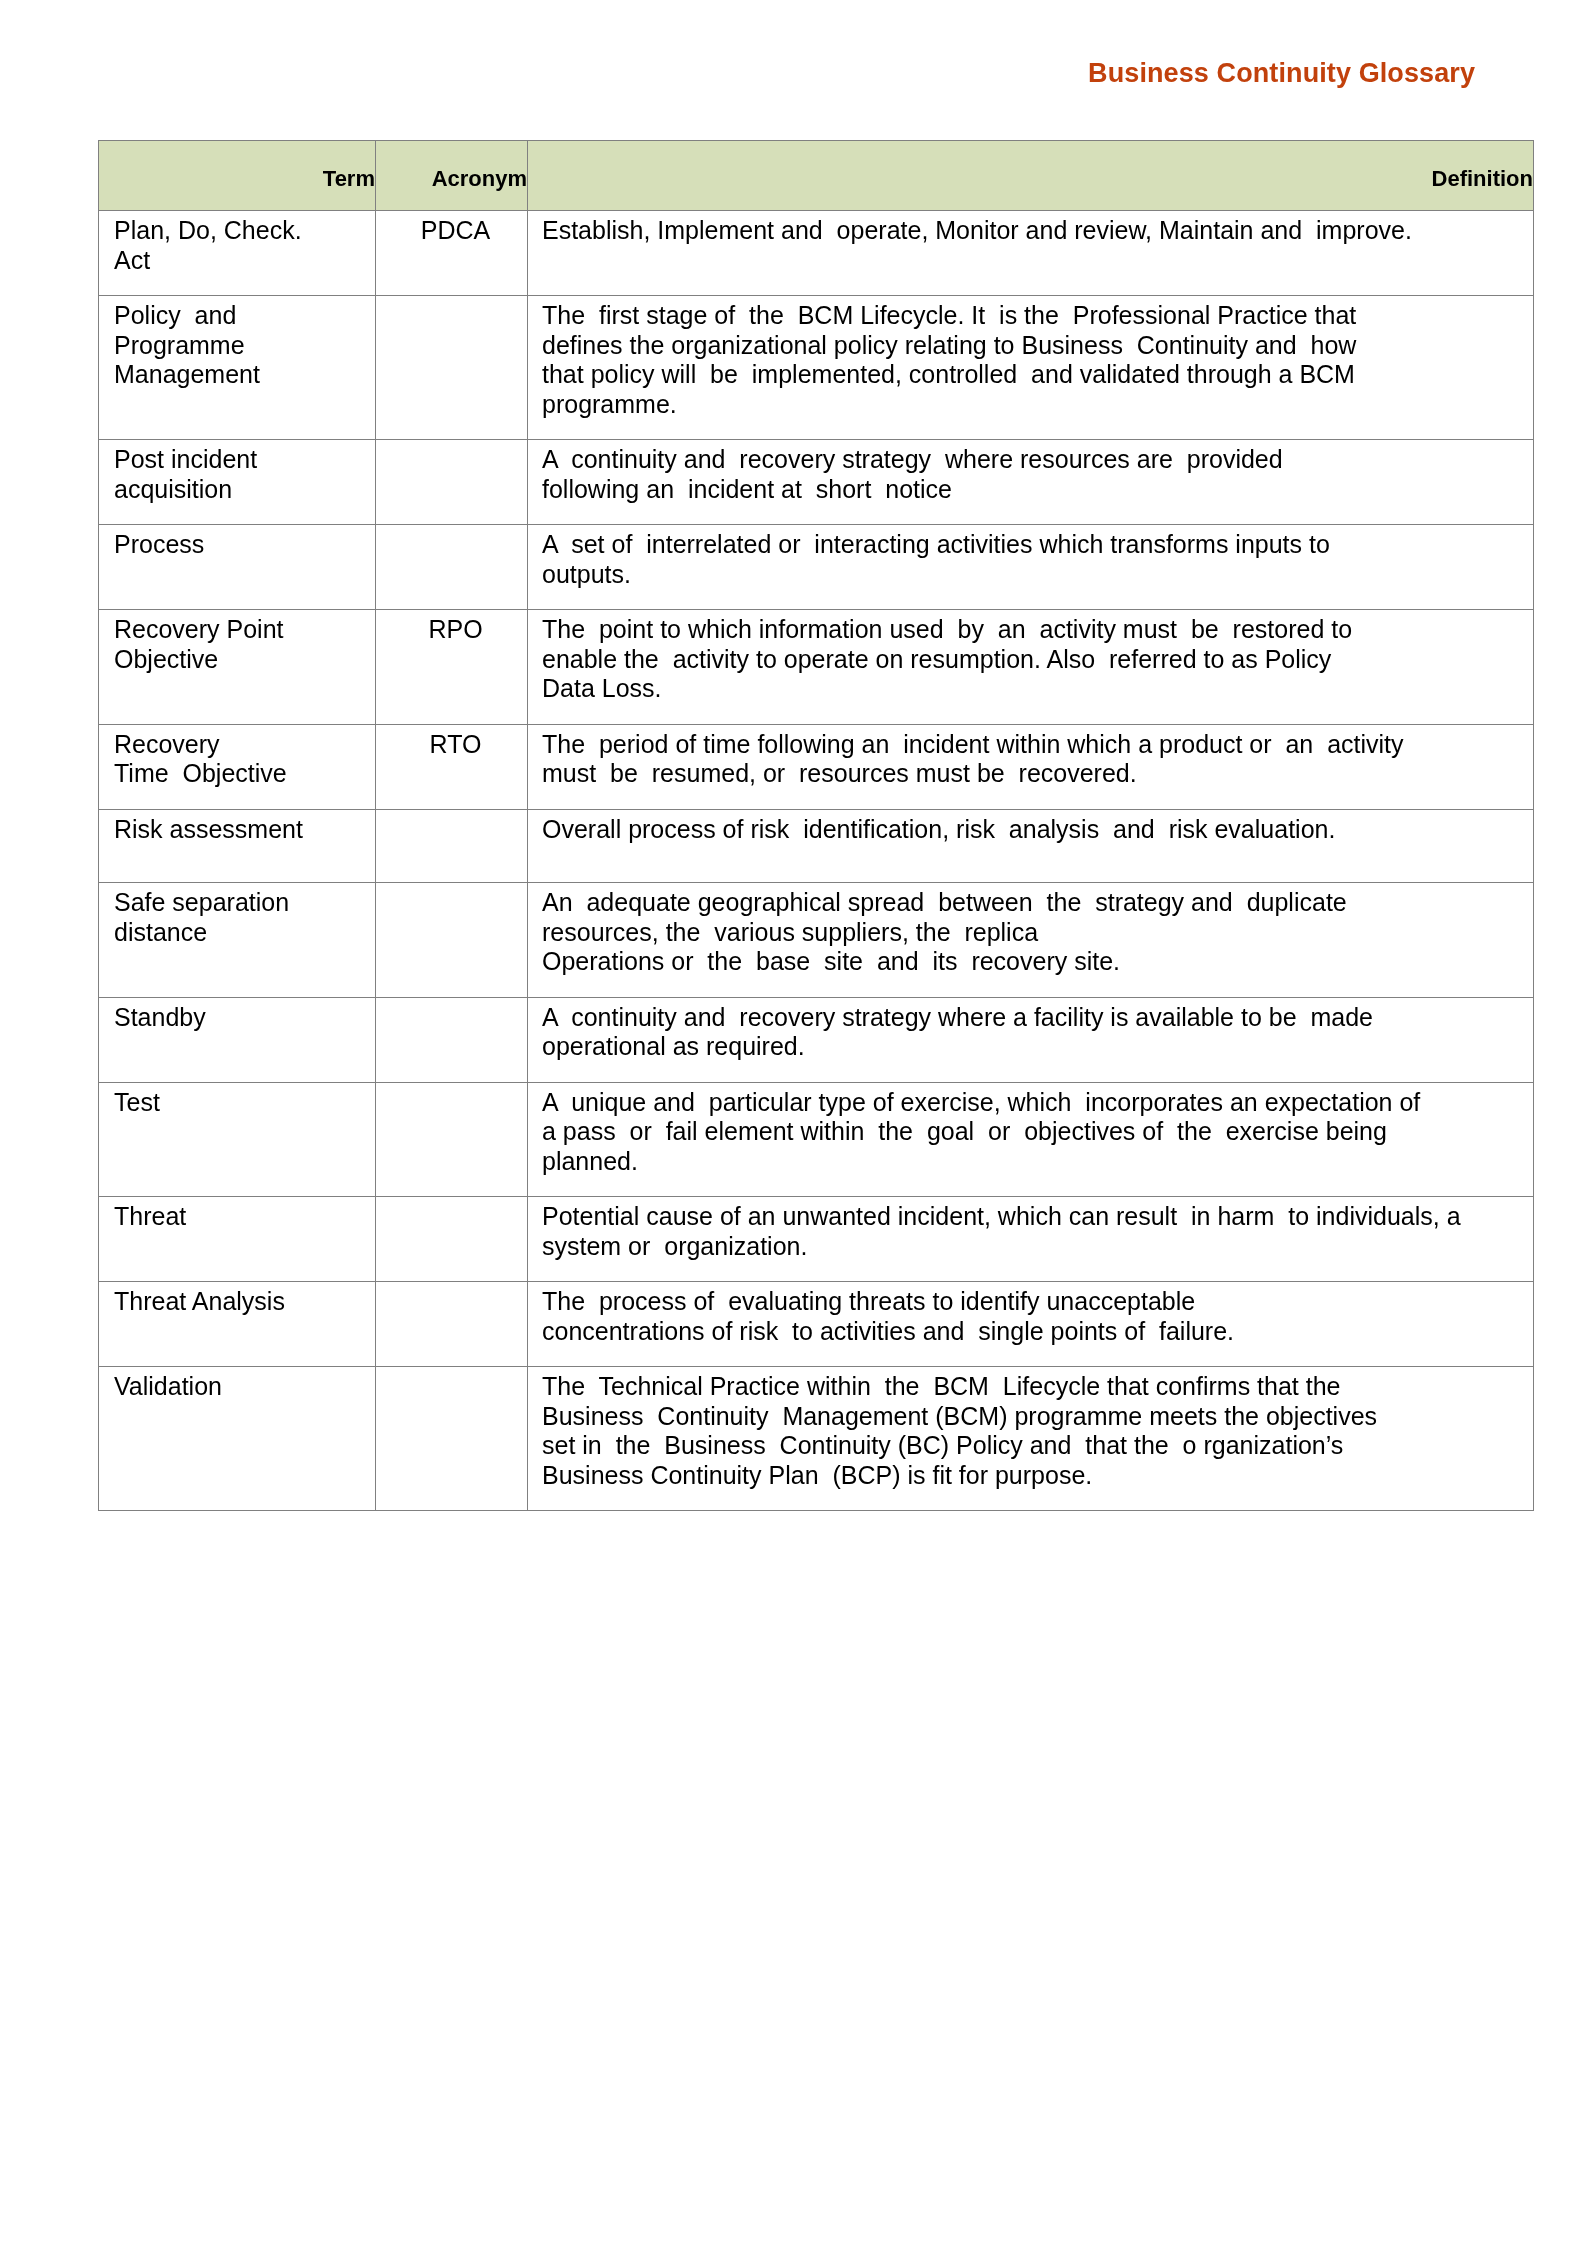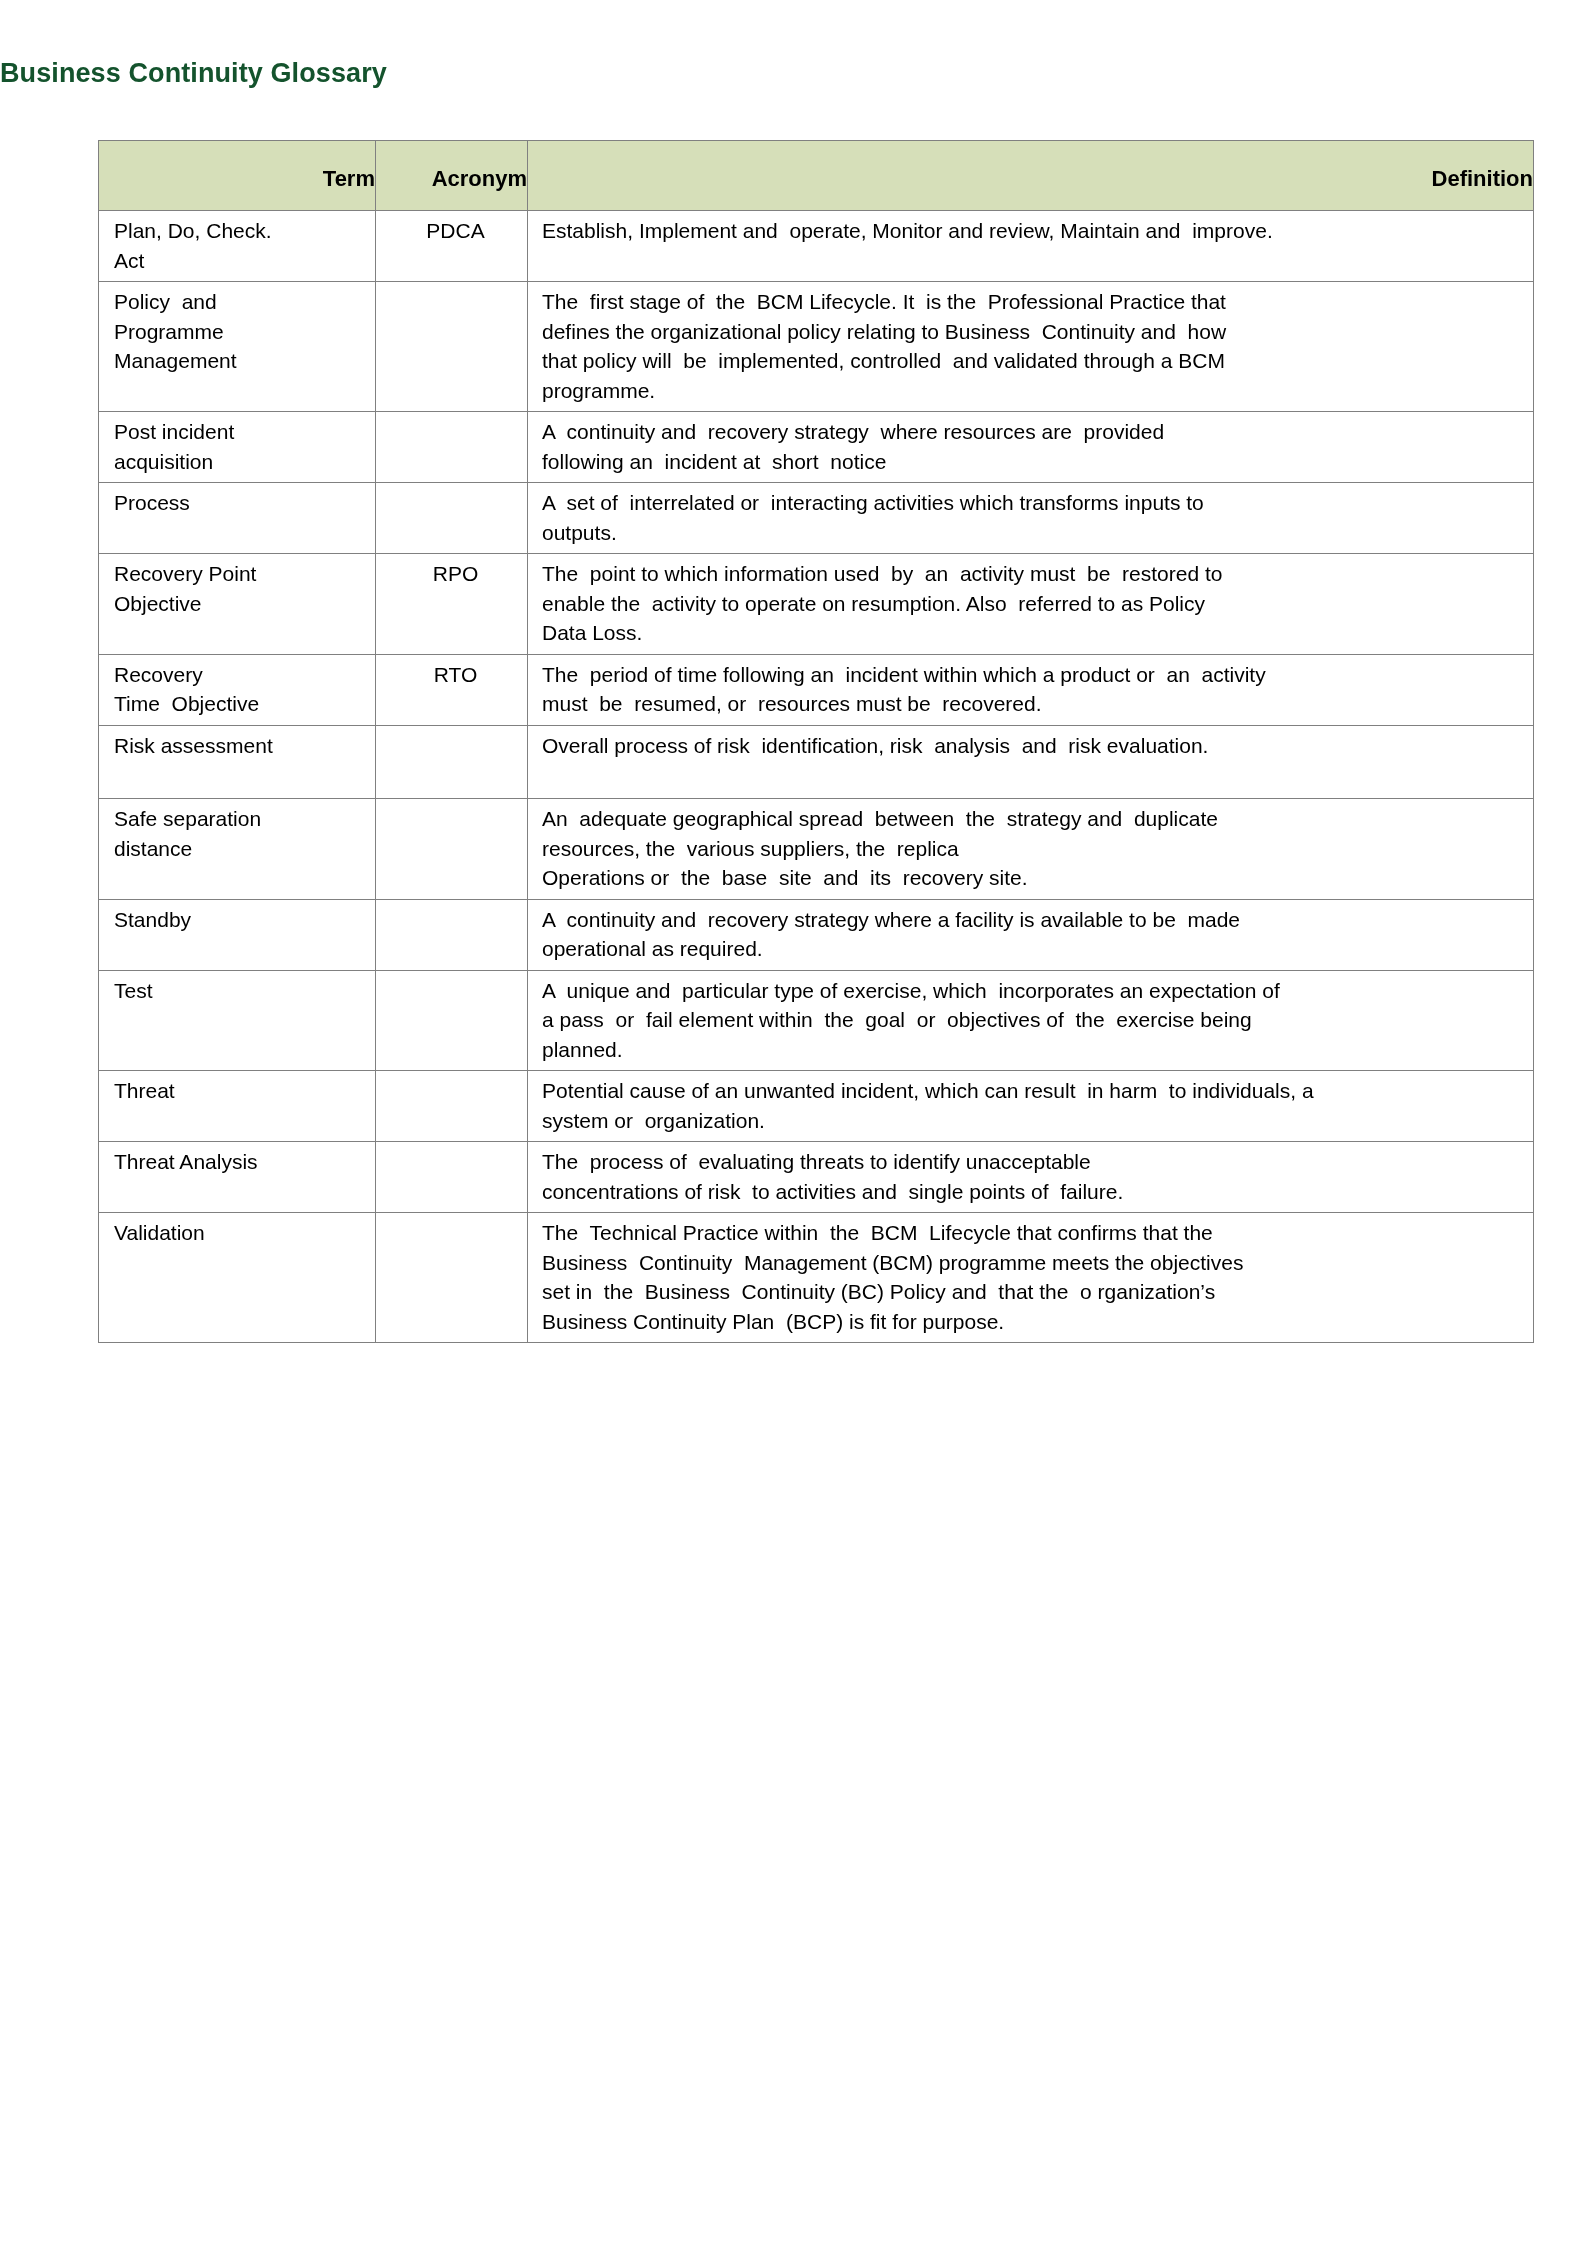--- a/index.html
+++ b/index.html
@@ -23,25 +23,25 @@
     width: 1586px;
     height: 2244px;
     background: #ffffff;
   }
 
   .doc-title {
     position: absolute;
     left: 0;
     top: 58px;
     width: 1475px;
-    text-align: left;
+    text-align: right;
     font-size: 27px;
     font-weight: bold;
     letter-spacing: 0.1px;
-    color: #14532d;
+    color: #c2410c;
   }
 
   .glossary-table {
     position: absolute;
     left: 98px;
     top: 140px;
     width: 1435px;
     border-collapse: collapse;
     table-layout: fixed;
   }
@@ -61,23 +61,23 @@
     background: #d6dfb9;
     height: 62px;
     font-size: 22px;
     font-weight: bold;
     text-align: right;
     padding: 7px 0 0 17px;
     vertical-align: middle;
   }
 
   .glossary-table tbody td {
-    font-size: 21px;
+    font-size: 25px;
     line-height: 29.5px;
-    padding: 5px 10px 6px 14px;
+    padding: 5px 10px 20px 14px;
   }
 
   .glossary-table tbody td.term-cell  { padding-left: 15px; }
   .glossary-table tbody td.acr-cell   { padding-left: 18px; text-align: center; }
   .glossary-table tbody td.def-cell   { padding-left: 14px; padding-right: 8px; }
 
   .glossary-table tbody tr.pad-row td { padding-bottom: 38px; }
 
   .line { display: block; white-space: pre; }
 </style>

